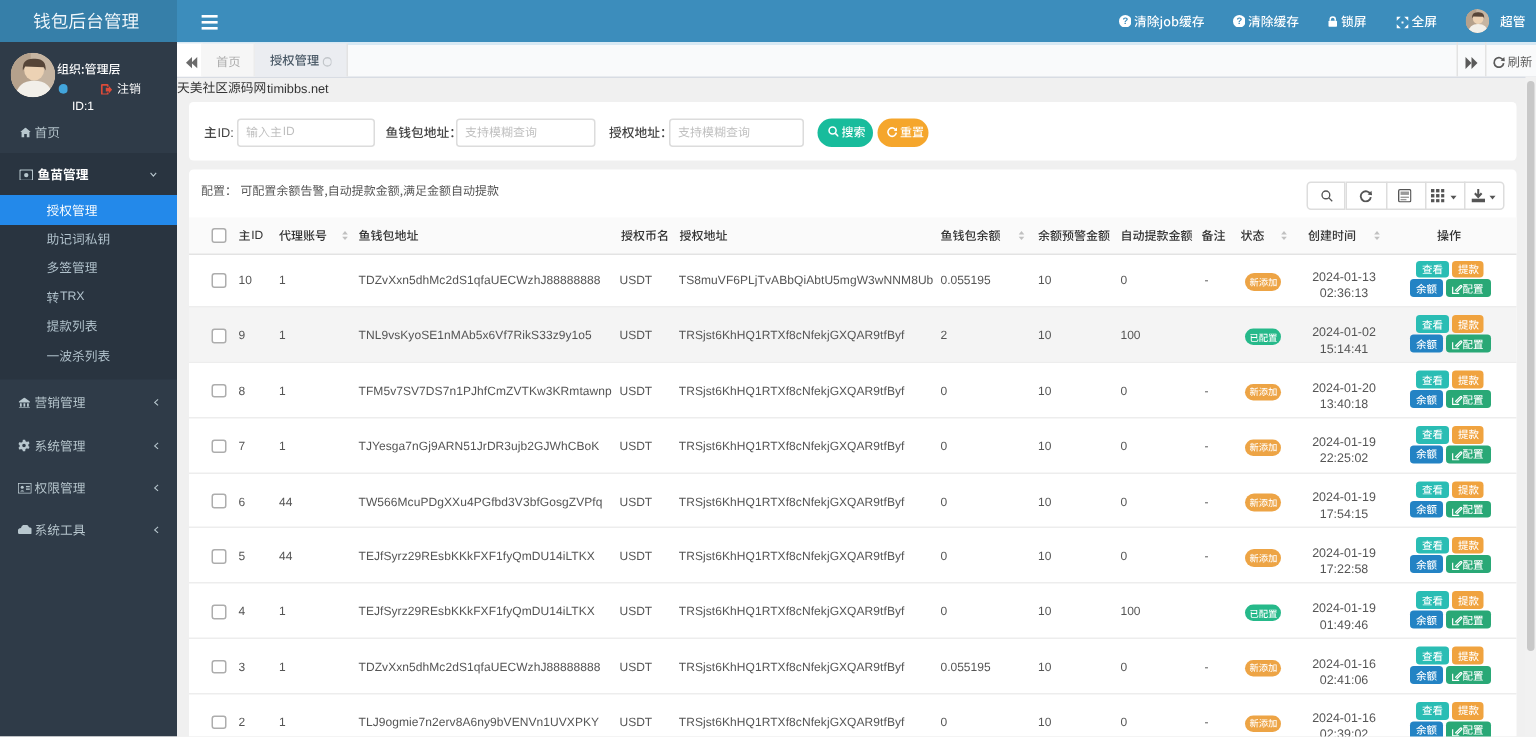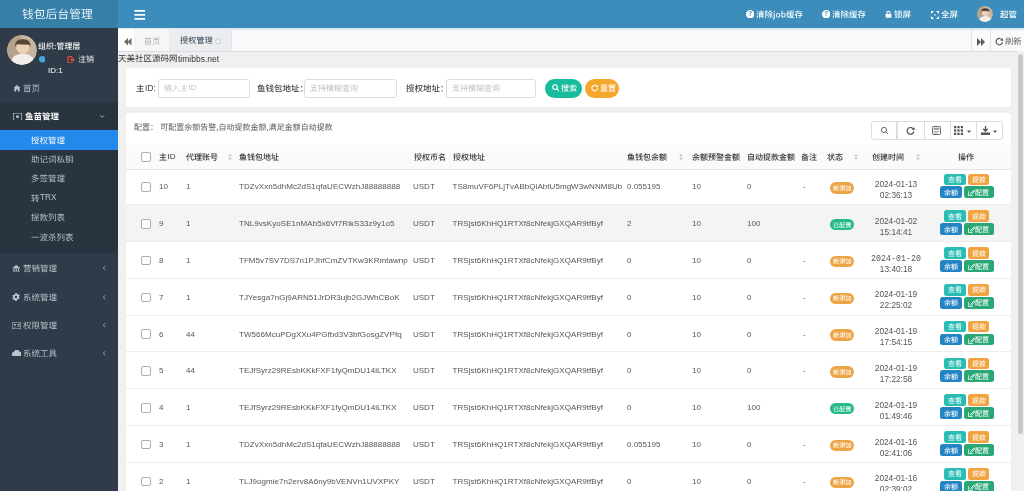--- a/index.html
+++ b/index.html
@@ -935,21 +935,21 @@
 <div style="position:absolute;left:830px;top:255.7px;width:24px;height:11.5px;background:#eda445;border-radius:6px;"></div>
 <div style="position:absolute;left:832.7px;top:258.3px;width:18.6px;height:7.8px;">
       <svg width="18.6" height="7.8" viewBox="0 0 18.6 7.8" style="overflow:visible">
         <g fill="#ffffff" transform="translate(0,5.5) scale(0.006200,-0.006200)">
           <path transform="translate(0.0,0)" d="M357 204C387 155 422 89 438 47L503 86C487 127 452 190 420 238ZM126 231C106 173 74 113 35 71C53 60 84 38 98 25C137 71 177 144 200 212ZM551 748V400C551 269 544 100 464 -17C484 -27 521 -56 536 -74C626 55 639 255 639 400V422H768V-79H860V422H962V510H639V686C741 703 851 728 935 760L860 830C788 798 662 767 551 748ZM206 828C219 802 232 771 243 742H58V664H503V742H339C327 775 308 816 291 849ZM366 663C355 620 334 559 316 516H176L233 531C229 567 213 621 193 661L117 643C135 603 148 551 152 516H42V437H242V345H47V264H242V27C242 17 239 14 228 14C217 13 186 13 153 14C165 -8 177 -42 180 -65C231 -65 268 -63 294 -50C320 -37 327 -15 327 25V264H505V345H327V437H519V516H401C418 554 436 601 453 645Z"></path>
           <path transform="translate(1000.0,0)" d="M402 286C379 211 337 127 277 77L347 27C410 85 450 177 475 258ZM637 246C666 179 695 91 704 34L779 62C768 119 739 205 707 271ZM762 274C817 197 874 92 895 23L974 64C949 132 892 233 836 309ZM528 393V15C528 4 524 1 511 1C499 0 457 0 412 1C423 -24 435 -59 438 -84C503 -84 547 -83 577 -69C608 -55 615 -30 615 14V393ZM81 768C138 740 209 694 242 660L299 736C263 769 191 811 135 836ZM33 497C92 471 164 428 199 396L254 473C217 505 145 544 86 566ZM55 -20 140 -72C184 21 232 136 270 238L194 291C152 180 95 56 55 -20ZM331 791V702H540C530 663 518 624 502 587H285V499H455C408 425 342 362 253 320C271 302 299 268 312 248C426 305 507 394 563 499H672C729 400 818 312 916 266C929 289 957 323 977 340C898 372 822 431 771 499H959V587H603C617 624 629 663 640 702H924V791Z"></path>
           <path transform="translate(2000.0,0)" d="M566 724V-67H657V5H823V-59H918V724ZM657 96V633H823V96ZM184 830 183 659H52V567H181C174 322 145 113 25 -17C48 -32 81 -63 96 -85C229 64 263 296 273 567H403C396 203 387 71 366 43C357 29 348 26 333 26C314 26 274 27 230 30C246 4 256 -37 258 -65C303 -67 349 -68 377 -63C408 -58 428 -48 449 -18C480 26 487 176 495 613C496 626 496 659 496 659H275L277 830Z"></path>
         </g>
       </svg>
     </div>
-<div style="position:absolute;left:896.0px;transform:translateX(-50%);top:253.5px;font-family:Liberation Mono, monospace;font-size:8.3px;font-weight:400;color:#555;letter-spacing:0px;line-height:9.8px;white-space:nowrap;">2024-01-20</div>
+<div style="position:absolute;left:896.0px;transform:translateX(-50%);top:253.5px;font-family:Liberation Sans, sans-serif;font-size:8.3px;font-weight:400;color:#555;letter-spacing:0px;line-height:9.8px;white-space:nowrap;">2024-01-20</div>
 <div style="position:absolute;left:896.0px;transform:translateX(-50%);top:264.5px;font-family:'Liberation Sans', sans-serif;font-size:8.3px;font-weight:400;color:#555;letter-spacing:0px;line-height:9.8px;white-space:nowrap;">13:40:18</div>
 <div style="position:absolute;left:944.0px;top:247.1px;width:21.5px;height:11.8px;background:#2abdb4;border-radius:2.5px;"></div>
 <div style="position:absolute;left:947.8px;top:249.6px;width:14.0px;height:8.8px;">
       <svg width="14.0" height="8.8" viewBox="0 0 14.0 8.8" style="overflow:visible">
         <g fill="#ffffff" transform="translate(0,6.2) scale(0.007000,-0.007000)">
           <path transform="translate(0.0,0)" d="M308 219H684V149H308ZM308 350H684V282H308ZM214 414V85H782V414ZM68 30V-54H935V30ZM450 844V724H55V641H354C271 554 148 477 31 438C51 419 78 385 92 362C225 415 360 513 450 627V445H544V627C636 516 772 420 906 370C920 394 948 429 968 447C847 485 722 557 639 641H946V724H544V844Z"></path>
           <path transform="translate(1000.0,0)" d="M348 208H752V149H348ZM348 270V327H752V270ZM348 87H752V25H348ZM822 838C658 808 361 794 116 793C124 774 133 742 134 721C217 721 306 723 396 726L379 668H128V595H352C344 575 335 555 326 535H57V458H284C222 357 139 268 29 207C48 188 75 154 88 132C152 170 208 216 257 268V-87H348V-48H752V-87H846V400H358C370 419 381 438 392 458H943V535H430L455 595H887V668H481L500 731C641 739 776 751 880 770Z"></path>
         </g>
       </svg>
     </div>

